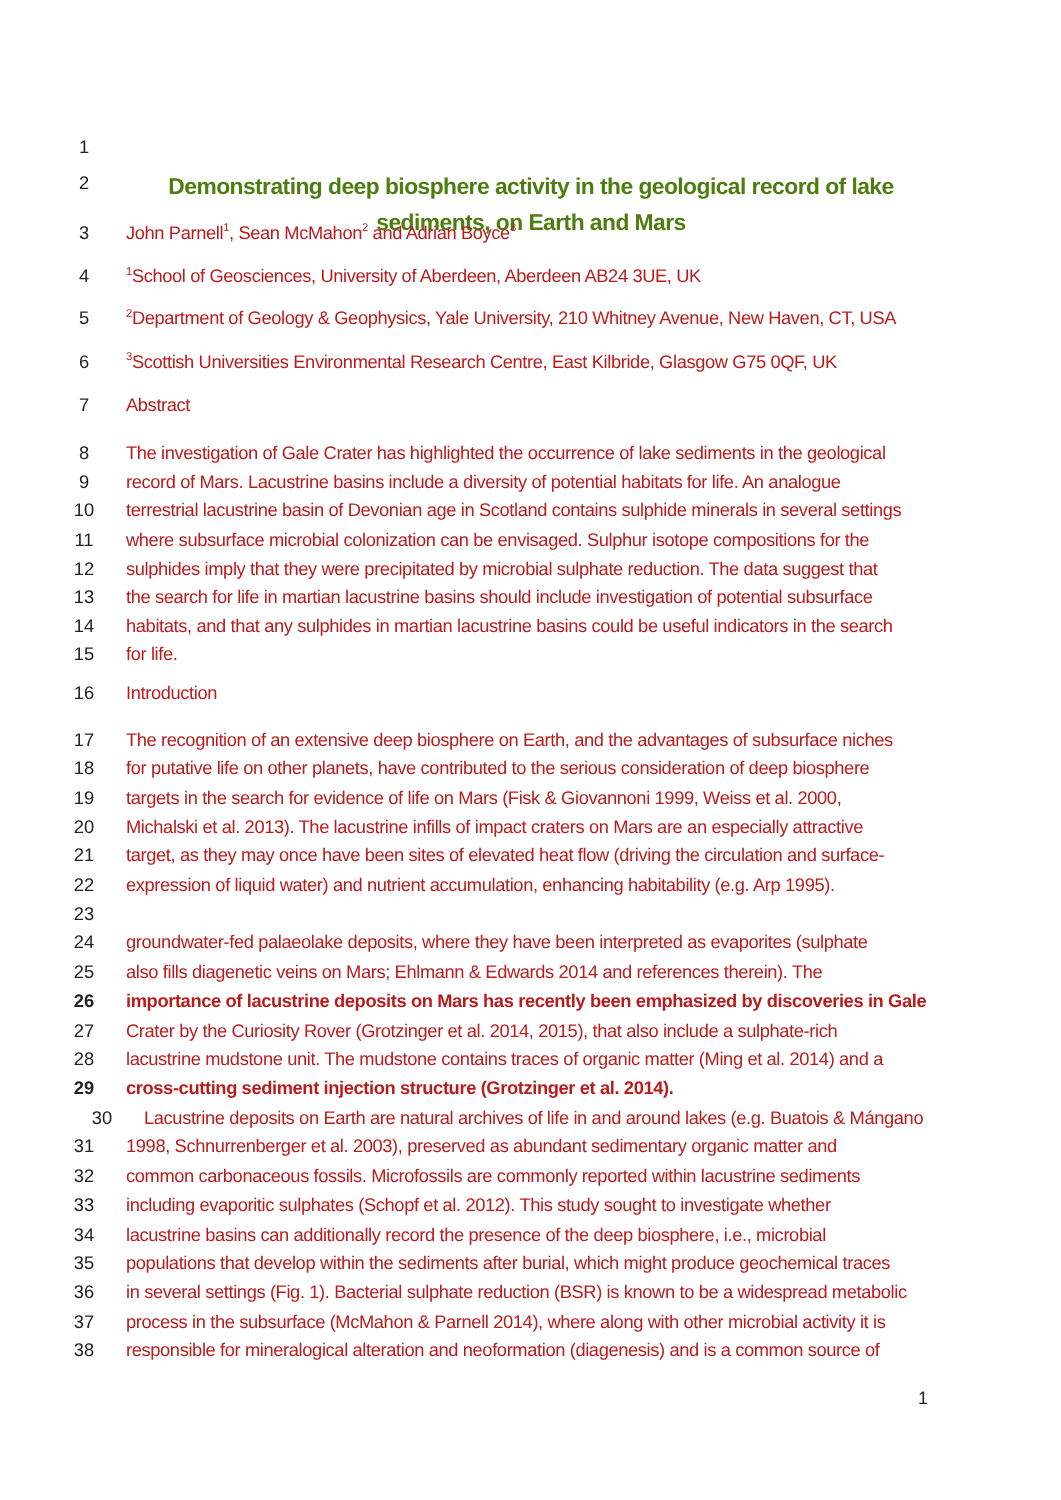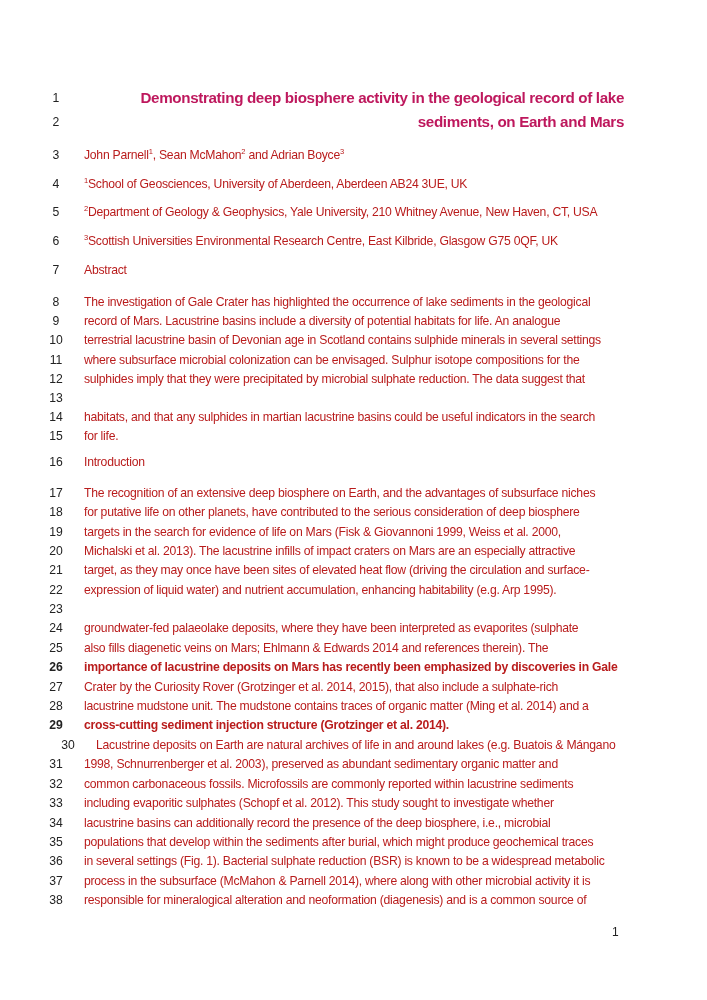--- a/index.html
+++ b/index.html
@@ -4,23 +4,23 @@
 <style>
   html, body { margin: 0; padding: 0; background: #ffffff; }
   body { width: 707px; height: 1000px; position: relative; overflow: hidden;
          font-family: "Liberation Sans", sans-serif; color: #1a1a1a; }
   .page { position: absolute; left: 0; top: 0; width: 707px; height: 1000px; background: #fff; }
   .line { position: absolute; left: 0; width: 707px; height: 20px; }
   .ln { position: absolute; left: 40px; width: 32px; text-align: center;
         font-size: 12.2px; line-height: 20px; color: #222; }
   .txt { position: absolute; left: 84px; font-size: 12.2px; line-height: 20px;
          white-space: nowrap; letter-spacing: -0.25px; color: #b91c1c; }
-  .title { position: absolute; left: 84px; width: 540px; text-align: right;
+  .title { position: absolute; left: 84px; width: 540px; text-align: center;
            font-size: 15.2px; font-weight: bold; line-height: 20px; white-space: nowrap;
-           letter-spacing: -0.35px; color: #be185d; }
+           letter-spacing: -0.35px; color: #4d7c0f; margin-top: 27px; }
   sup { font-size: 7.5px; vertical-align: top; position: relative; top: -3px; }
   .page-num { position: absolute; left: 612px; top: 925px; font-size: 12px; color: #222; }
 </style>
 </head>
 <body>
 
 <div class="page">
 
   <div class="line" style="top:88px">
     <span class="ln">1</span>
@@ -72,20 +72,21 @@
       <div class="line" style="top: 349.6px;">
         <span class="ln">11</span>
         <span class="txt">where subsurface microbial colonization can be envisaged. Sulphur isotope compositions for the</span>
       </div>
       <div class="line" style="top: 368.8px;">
         <span class="ln">12</span>
         <span class="txt">sulphides imply that they were precipitated by microbial sulphate reduction. The data suggest that</span>
       </div>
       <div class="line" style="top: 388px;">
         <span class="ln">13</span>
+        <span class="txt">the search for life in martian lacustrine basins should include investigation of potential subsurface</span>
       </div>
       <div class="line" style="top: 407.2px;">
         <span class="ln">14</span>
         <span class="txt">habitats, and that any sulphides in martian lacustrine basins could be useful indicators in the search</span>
       </div>
       <div class="line" style="top: 426.4px;">
         <span class="ln">15</span>
         <span class="txt">for life.</span>
       </div>
     </div>

